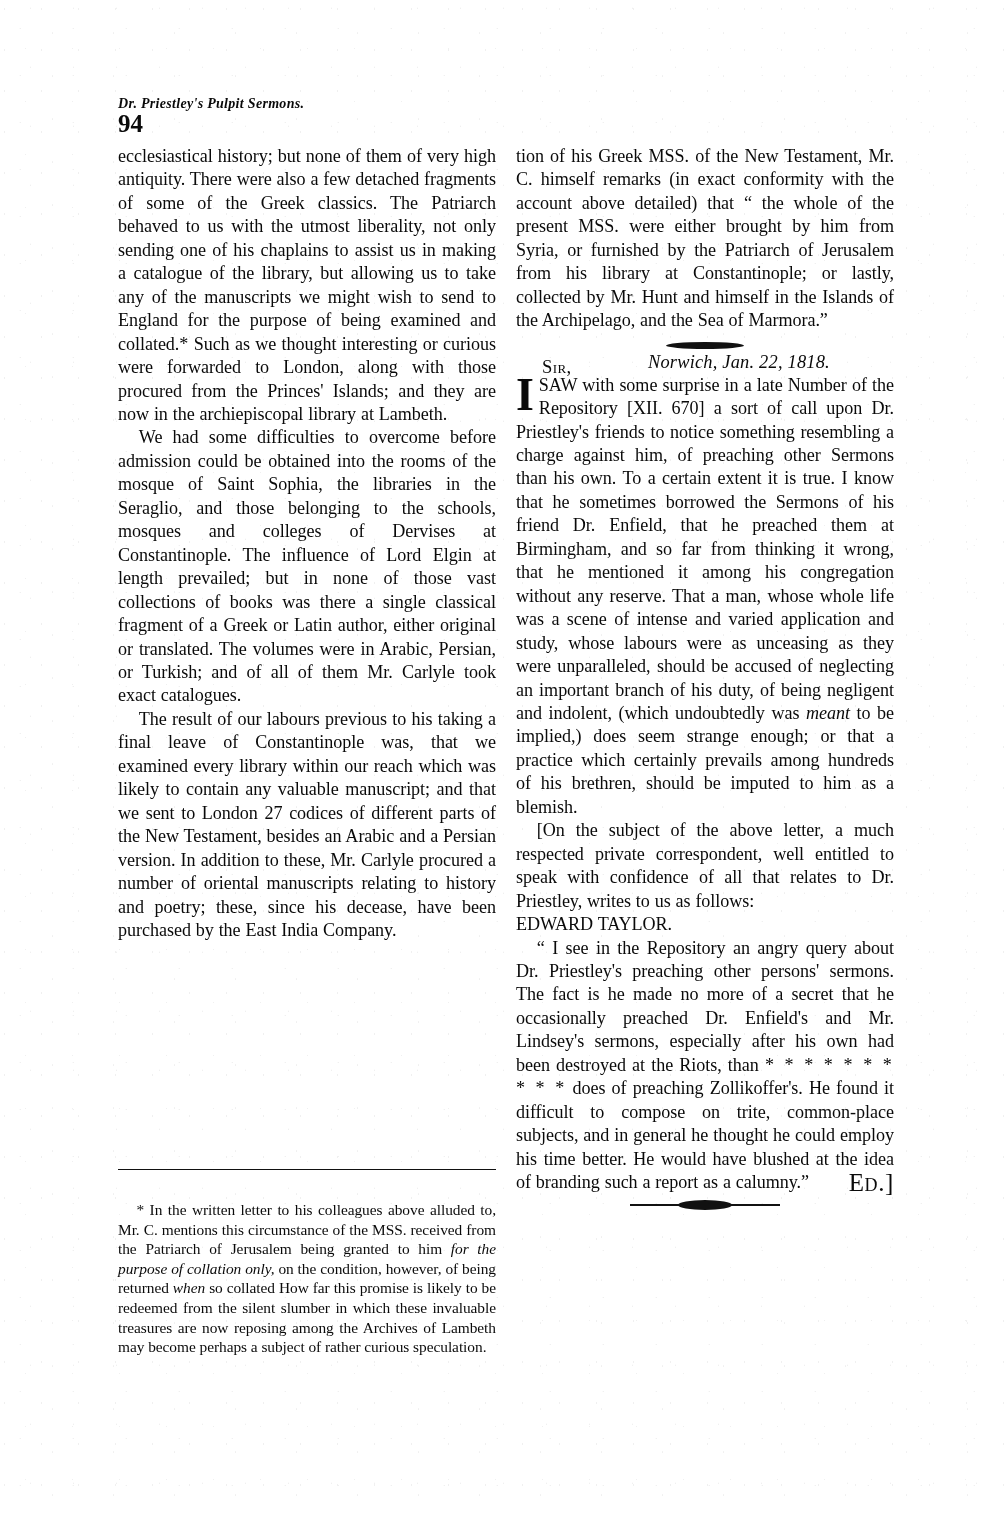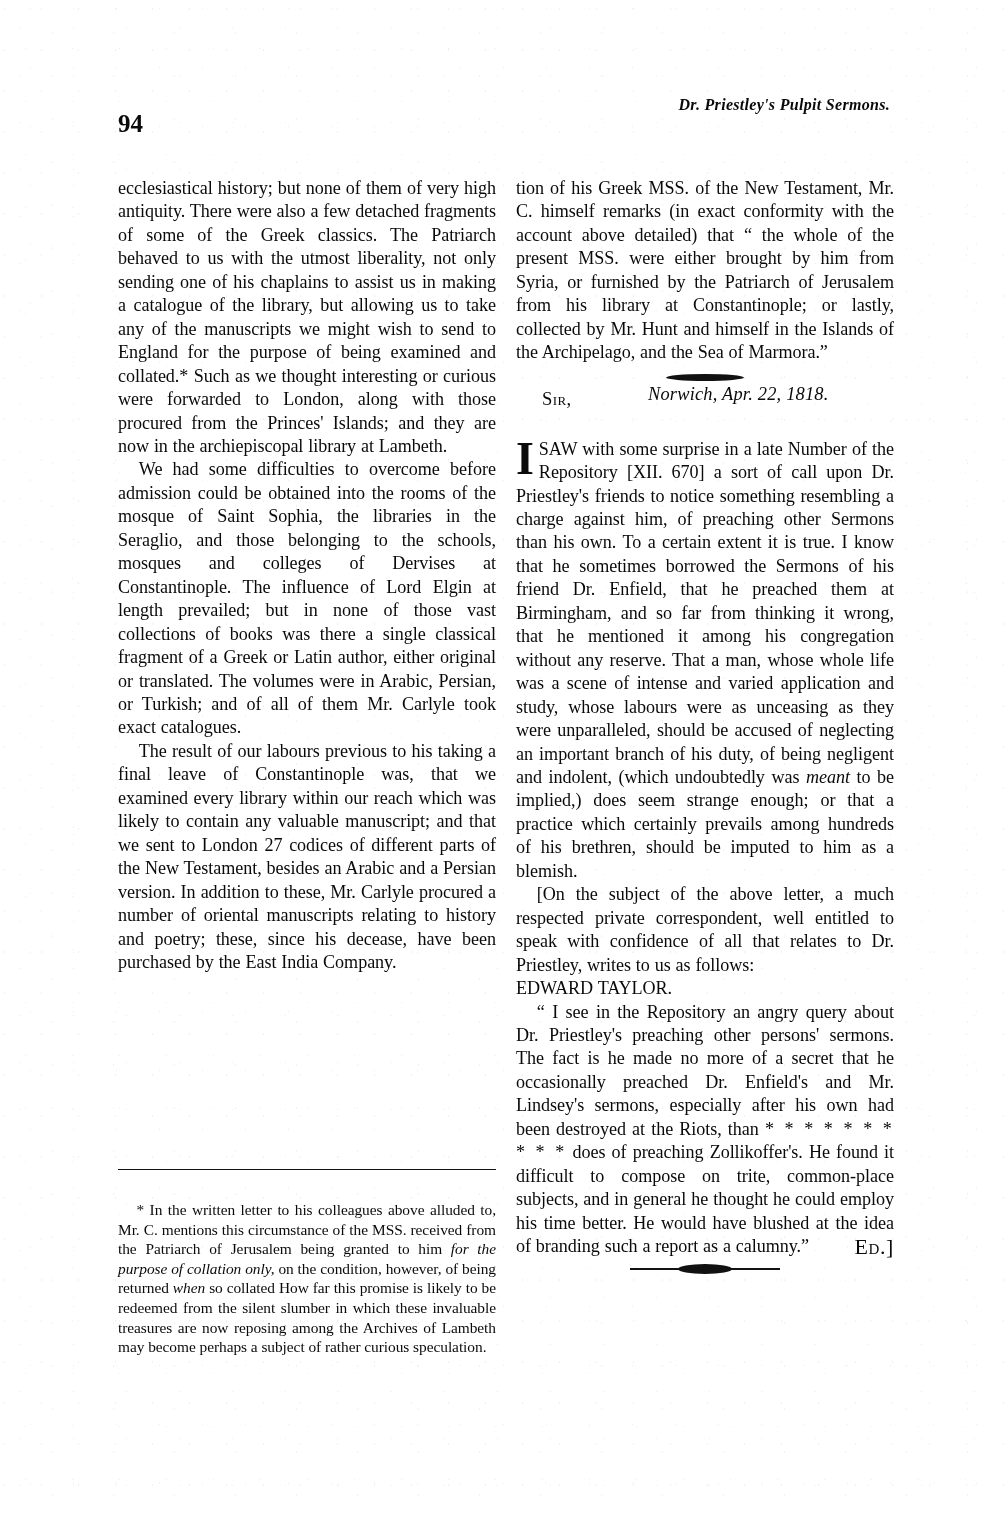--- a/index.html
+++ b/index.html
@@ -40,22 +40,22 @@
     top: 14px;
     font-size: 25px;
     font-weight: bold;
     letter-spacing: 0px;
   }
   .runtitle {
     position: absolute;
     left: 0;
     top: 0;
     width: 772px;
-    text-align: right;
-    font-size: 16px;
+    text-align: left;
+    font-size: 14px;
     font-weight: bold;
     font-style: italic;
     letter-spacing: 0.3px;
   }
 
   
   .cols {
     position: absolute;
     left: 118px;
     top: 145px;
@@ -72,21 +72,21 @@
   p.tx {
     margin: 0;
     font-size: 18.1px;
     line-height: 23.45px;
     text-align: justify;
     text-justify: inter-word;
     letter-spacing: -0.05px;
     word-spacing: 0.4px;
   }
   p.ind { text-indent: 1.15em; font-family: Liberation Serif, serif; }
-  p.noind { text-indent: 0; margin-top: 32px; }
+  p.noind { text-indent: 0; }
 
   
   .fnrule {
     position: absolute;
     left: 0px;
     top: 1024px;
     width: 378px;
     border-top: 1.6px solid #111;
   }
   .footnote {
@@ -173,21 +173,21 @@
   }
 
   .signature {
     margin: 1px 0 0 0;
     font-size: 19px;
     letter-spacing: 1.6px;
     text-align: center;
     padding-right: 4px;
     text-indent: 0;
   }
-  .ed-smallcaps { font-variant: small-caps; font-size: 22px; letter-spacing: 0.6px; }
+  .ed-smallcaps { font-variant: small-caps; font-size: 25px; letter-spacing: 0.6px; }
 
   .stars { letter-spacing: 2.2px; }
 
   
   .grain {
     position: absolute;
     left: 0; top: 0;
     width: 1008px; height: 1521px;
     pointer-events: none;
     opacity: 0.055;
@@ -228,21 +228,21 @@
     </div>
 
     <div class="col col-right">
 
       <p class="tx noind">tion of his Greek MSS. of the New Testament, Mr. C. himself remarks (in exact conformity with the account above detailed) that “ the whole of the present MSS. were either brought by him from Syria, or furnished by the Patriarch of Jerusalem from his library at Constantinople; or lastly, collected by Mr. Hunt and himself in the Islands of the Archipelago, and the Sea of Marmora.”</p>
 
       <div class="orn-lens"></div>
 
       <div class="salute">
         <span class="sir">Sir,</span>
-        <span class="dateline">Norwich, Apr. 22, 1818.</span>
+        <span class="dateline">Norwich, Jan. 22, 1818.</span>
       </div>
 
       <div class="dropwrap">
         <p class="tx noind"><span class="dropcap">I</span><span> SAW with some surprise in a late Number of the Repository [XII. 670] a sort of call upon Dr. Priestley's friends to notice something resembling a charge against him, of preaching other Sermons than his own. To a certain extent it is true. I know that he sometimes borrowed the Sermons of his friend Dr. Enfield, that he preached them at Birmingham, and so far from thinking it wrong, that he mentioned it among his congregation without any reserve. That a man, whose whole life was a scene of intense and varied application and study, whose labours were as unceasing as they were unparalleled, should be accused of neglecting an important branch of his duty, of being negligent and indolent, (which undoubtedly was </span><i>meant</i><span> to be implied,) does seem strange enough; or that a practice which certainly prevails among hundreds of his brethren, should be imputed to him as a blemish.</span></p>
       </div>
 
       <p class="tx ind">[On the subject of the above letter, a much respected private correspondent, well entitled to speak with confidence of all that relates to Dr. Priestley, writes to us as follows:</p>
 
       <p class="tx signature">EDWARD TAYLOR.</p>
 

